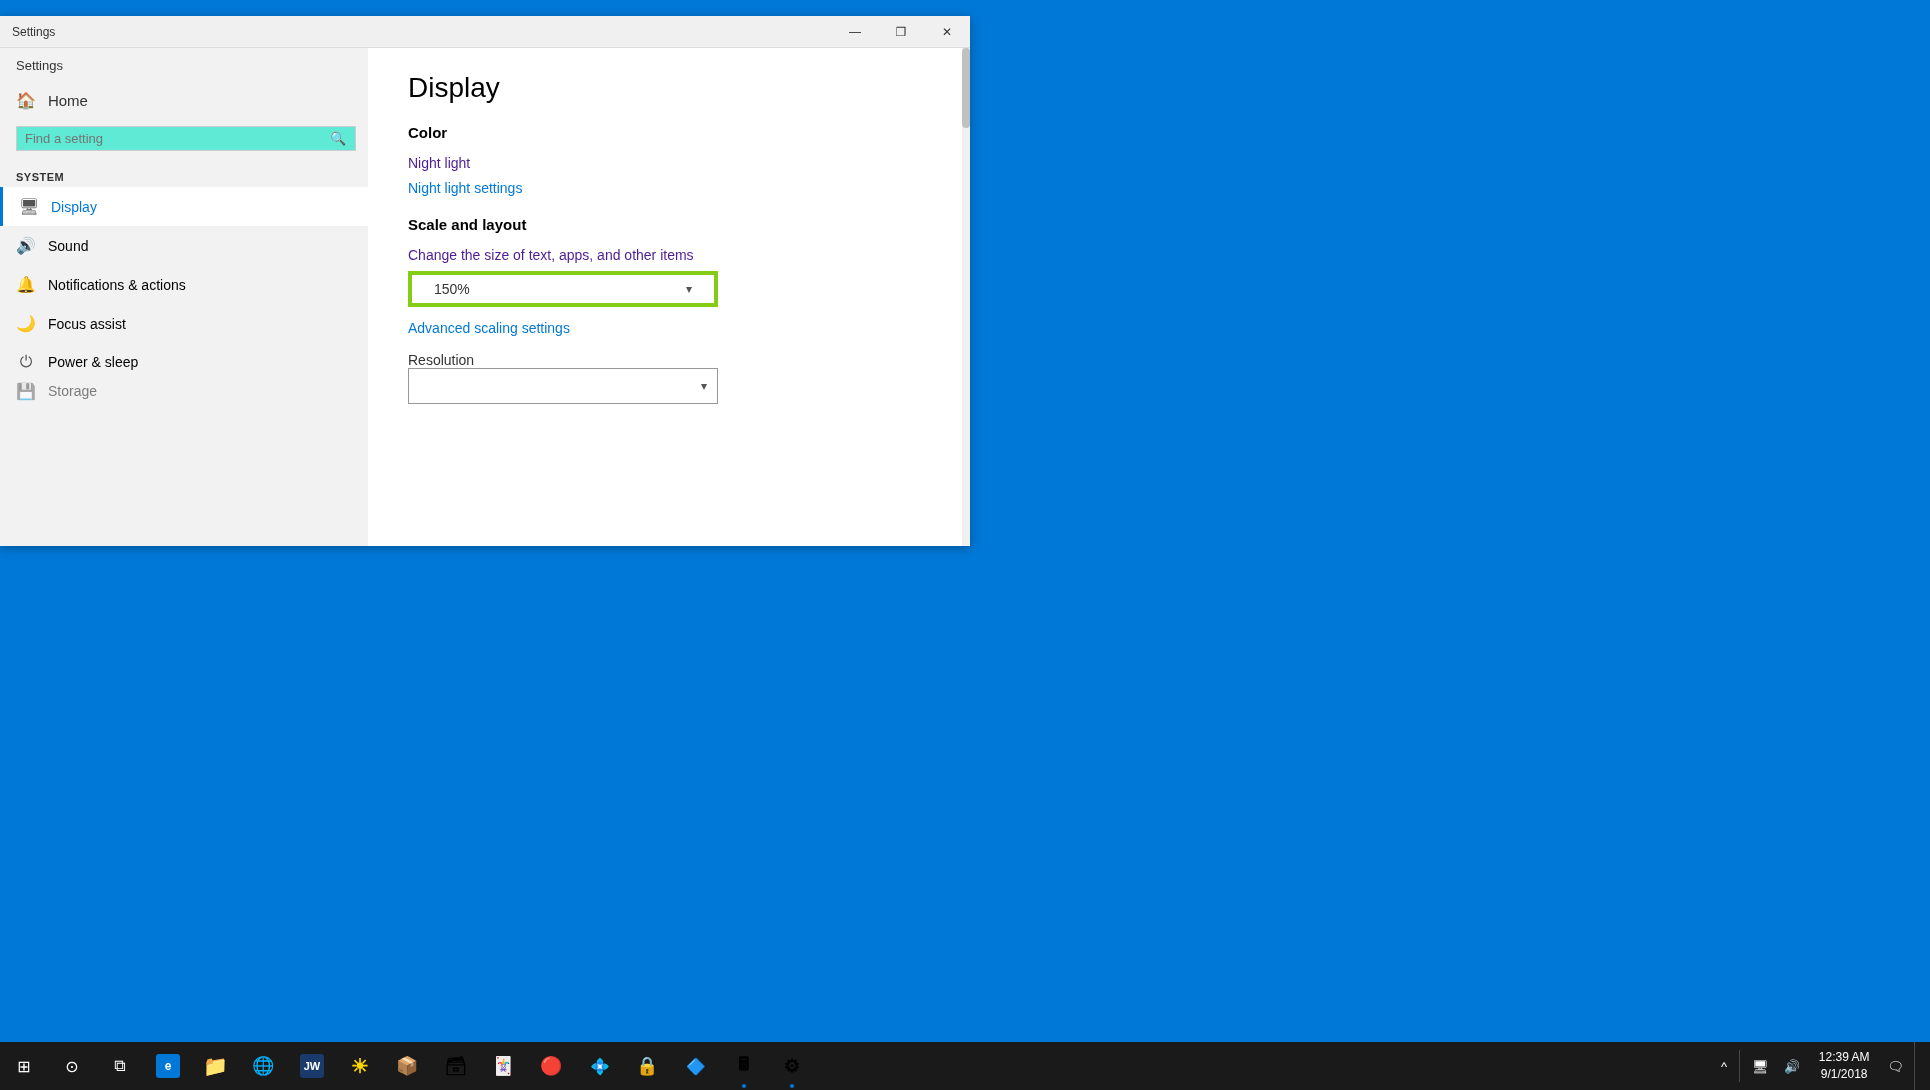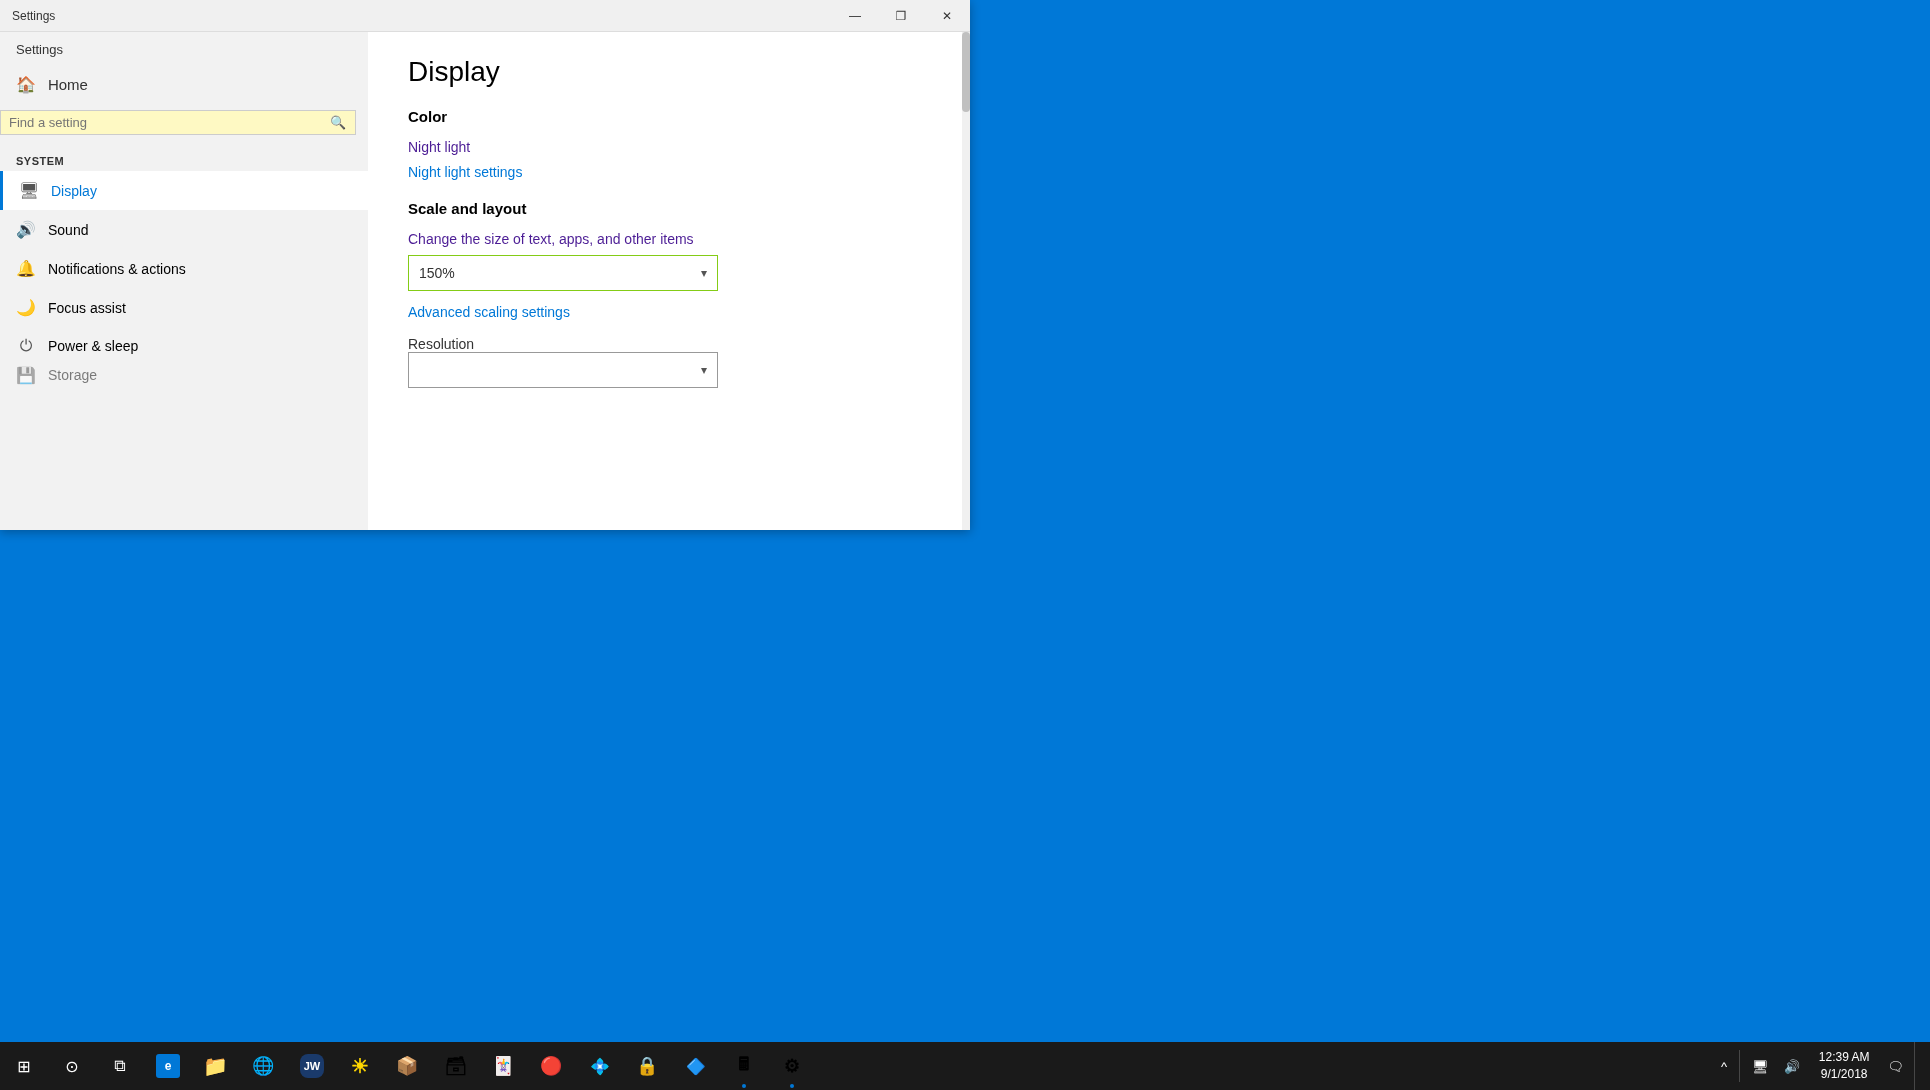--- a/index.html
+++ b/index.html
@@ -8,21 +8,21 @@
       height: 1090px;
       background-color: #0078D7;
       font-family: 'Segoe UI', Arial, sans-serif;
       overflow: hidden;
       position: relative;
     }
 
     
     .settings-window {
       position: absolute;
-      top: 0;
+      top: 16px;
       left: 0;
       width: 970px;
       height: 530px;
       background: #fff;
       display: flex;
       flex-direction: column;
       box-shadow: 0 2px 10px rgba(0,0,0,0.3);
     }
 
     .title-bar {
@@ -94,24 +94,24 @@
     .sidebar-home-icon {
       font-size: 16px;
       color: #333;
     }
     .sidebar-home-label {
       font-size: 15px;
       color: #333;
     }
 
     .search-box {
-      margin: 6px 12px 12px 0;
-      display: flex;
-      align-items: center;
-      background: #fef9c3;
+      margin: 6px 12px 12px 16px;
+      display: flex;
+      align-items: center;
+      background: #5eead4;
       border: 1px solid #ccc;
       padding: 4px 8px;
       gap: 6px;
     }
 
     .search-input {
       flex: 1;
       border: none;
       outline: none;
       font-size: 13px;
@@ -249,23 +249,23 @@
       margin-bottom: 16px;
     }
 
     .dropdown-wrapper {
       margin-bottom: 12px;
     }
 
     .dropdown {
       width: 310px;
       height: 36px;
-      border: 1px solid #84cc16;
+      border: 4px solid #84cc16;
       background: #fff;
-      padding: 0 10px;
+      padding: 0 22px;
       font-size: 14px;
       color: #333;
       display: flex;
       align-items: center;
       justify-content: space-between;
       cursor: pointer;
       position: relative;
     }
 
     .dropdown-arrow {
@@ -534,21 +534,21 @@
       <div class="taskbar-app">
         <div class="app-icon-box" style="background:#0078D7;color:#fff;">e</div>
       </div>
       <div class="taskbar-app">
         <div class="app-icon-box" style="background:transparent;color:#FFB900;font-size:20px;">📁</div>
       </div>
       <div class="taskbar-app">
         <div class="app-icon-box" style="background:transparent;font-size:18px;">🌐</div>
       </div>
       <div class="taskbar-app">
-        <div class="app-icon-box" style="background:#1a3a6b;color:#fff;border-radius:8px;font-size:11px;font-weight:bold;">JW</div>
+        <div class="app-icon-box" style="background:#1a3a6b;color:#fff;border-radius:3px;font-size:11px;font-weight:bold;">JW</div>
       </div>
       <div class="taskbar-app">
         <div class="app-icon-box" style="background:transparent;color:#FFD700;font-size:20px;">☀</div>
       </div>
       <div class="taskbar-app">
         <div class="app-icon-box" style="background:transparent;font-size:18px;">📦</div>
       </div>
       <div class="taskbar-app">
         <div class="app-icon-box" style="background:transparent;font-size:18px;">🗃</div>
       </div>

